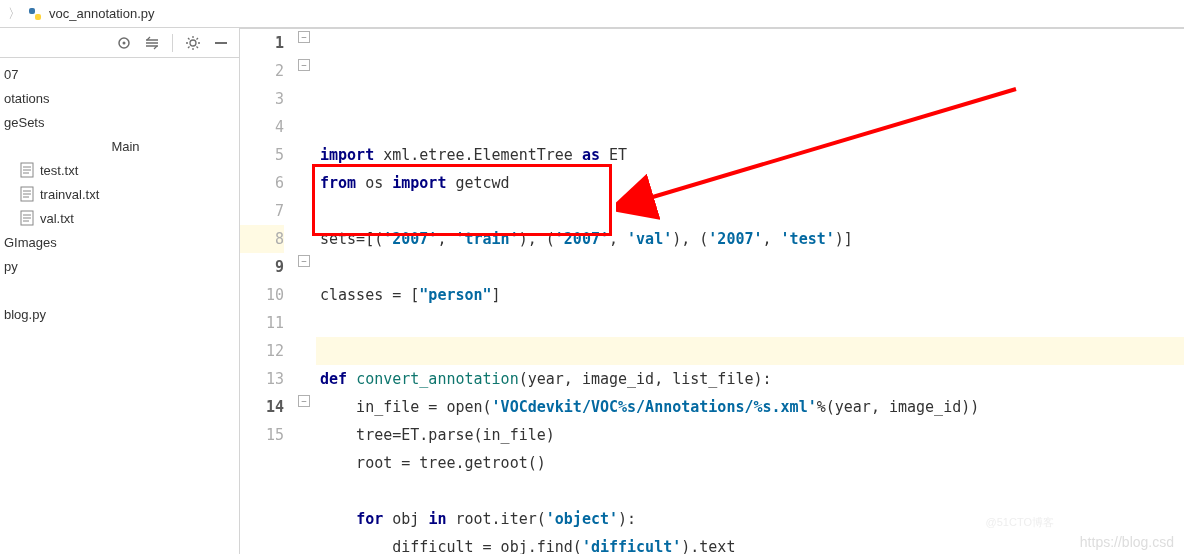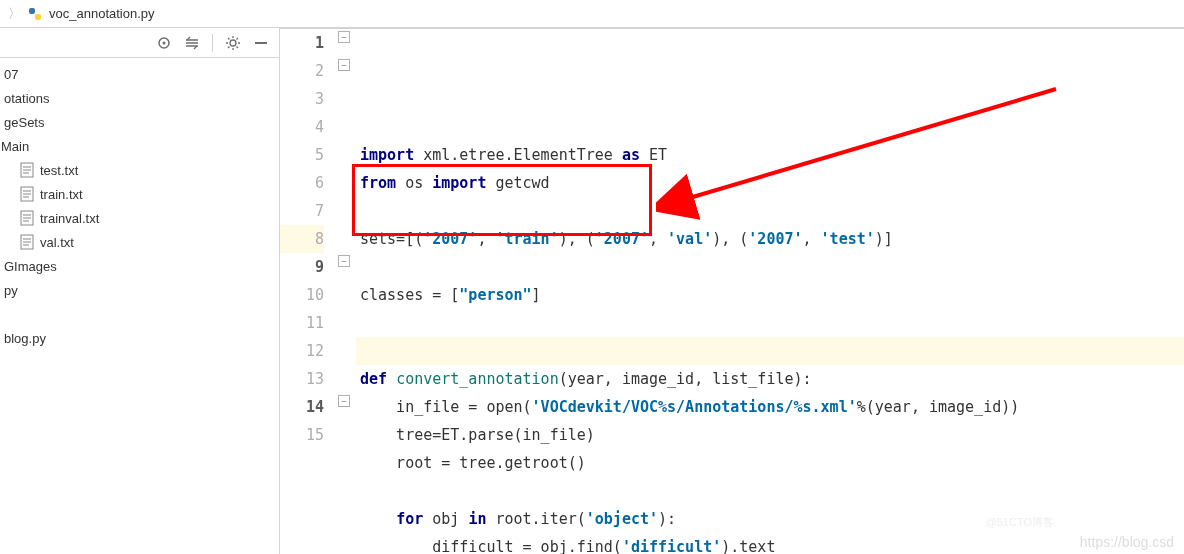--- a/index.html
+++ b/index.html
@@ -4,28 +4,28 @@
   <style>
     * { margin: 0; padding: 0; box-sizing: border-box; }
     body { font-family: "Segoe UI", Arial, sans-serif; font-size: 13px; background: #fff; color: #333; overflow: hidden; width: 1184px; height: 554px; position: relative; }
     
     .breadcrumb { height: 28px; border-bottom: 1px solid #d4d4d4; display: flex; align-items: center; padding: 0 8px; gap: 6px; }
     .breadcrumb .chevron { color: #aaa; }
     .breadcrumb .py-icon { display: inline-flex; align-items: center; }
     
     .main-row { display: flex; height: calc(100% - 28px); }
     
-    .sidebar { width: 280px; border-right: 1px solid #d4d4d4; display: flex; flex-direction: column; }
+    .sidebar { width: 240px; border-right: 1px solid #d4d4d4; display: flex; flex-direction: column; }
     .sidebar-toolbar { height: 30px; border-bottom: 1px solid #d4d4d4; display: flex; align-items: center; justify-content: flex-end; gap: 12px; padding: 0 10px; color: #6e6e6e; }
     .sidebar-toolbar .tb-icon { cursor: pointer; display: inline-flex; }
     .sidebar-toolbar .divider { width: 1px; height: 18px; background: #d4d4d4; }
     
     .tree { padding: 4px 0; overflow: hidden; }
     .tree-item { height: 24px; display: flex; align-items: center; padding-left: 4px; gap: 4px; cursor: pointer; white-space: nowrap; }
-    .tree-item.indent1 { padding-left: 1px; }
+    .tree-item.indent1 { padding-left: 12px; justify-content: center; }
     .tree-item.indent2 { padding-left: 20px; }
     .tree-item .file-icon { display: inline-flex; width: 16px; }
     
     .editor-area { flex: 1; display: flex; flex-direction: column; min-width: 0; }
     
     .tabs { height: 30px; border-bottom: 1px solid #d4d4d4; display: flex; align-items: stretch; overflow: hidden; }
     .tab { display: flex; align-items: center; padding: 0 8px; gap: 4px; border-right: 1px solid #d4d4d4; cursor: pointer; white-space: nowrap; }
     .tab .close-x { color: #999; font-size: 11px; margin-left: 2px; }
     .tab .tab-icon { display: inline-flex; }
     
@@ -115,31 +115,20 @@
         <div class="tree-item indent2">
           <span class="file-icon">
             <svg class="txt-icon-svg" viewBox="0 0 14 16">
               <rect x="1" y="1" width="12" height="14" fill="#fff" stroke="#888"></rect>
               <line x1="3" y1="5" x2="11" y2="5" stroke="#888"></line>
               <line x1="3" y1="8" x2="11" y2="8" stroke="#888"></line>
               <line x1="3" y1="11" x2="9" y2="11" stroke="#888"></line>
             </svg>
           </span>
           <span>test.txt</span>
-        </div>
-        <div class="tree-item indent2">
-          <span class="file-icon">
-            <svg class="txt-icon-svg" viewBox="0 0 14 16">
-              <rect x="1" y="1" width="12" height="14" fill="#fff" stroke="#888"></rect>
-              <line x1="3" y1="5" x2="11" y2="5" stroke="#888"></line>
-              <line x1="3" y1="8" x2="11" y2="8" stroke="#888"></line>
-              <line x1="3" y1="11" x2="9" y2="11" stroke="#888"></line>
-            </svg>
-          </span>
-          <span>train.txt</span>
         </div>
         <div class="tree-item indent2">
           <span class="file-icon">
             <svg class="txt-icon-svg" viewBox="0 0 14 16">
               <rect x="1" y="1" width="12" height="14" fill="#fff" stroke="#888"></rect>
               <line x1="3" y1="5" x2="11" y2="5" stroke="#888"></line>
               <line x1="3" y1="8" x2="11" y2="8" stroke="#888"></line>
               <line x1="3" y1="11" x2="9" y2="11" stroke="#888"></line>
             </svg>
           </span>

